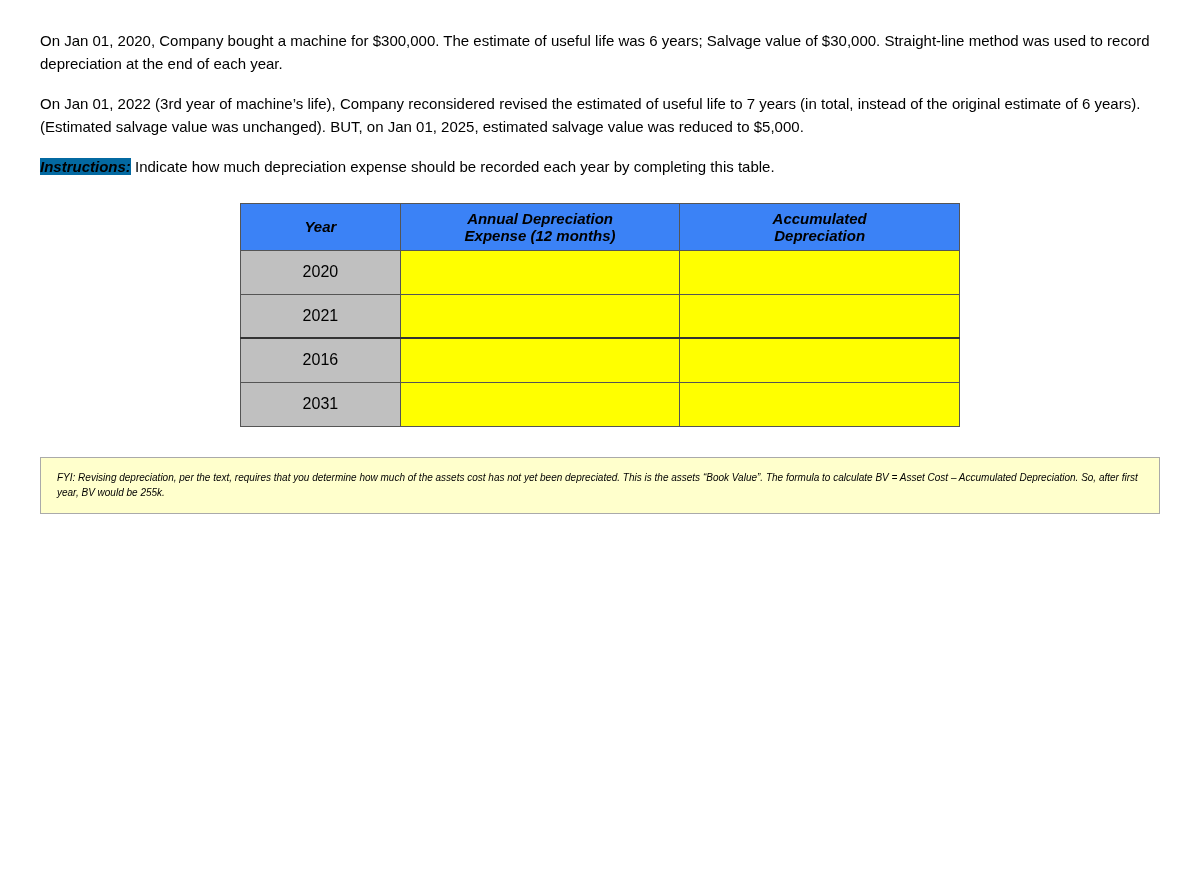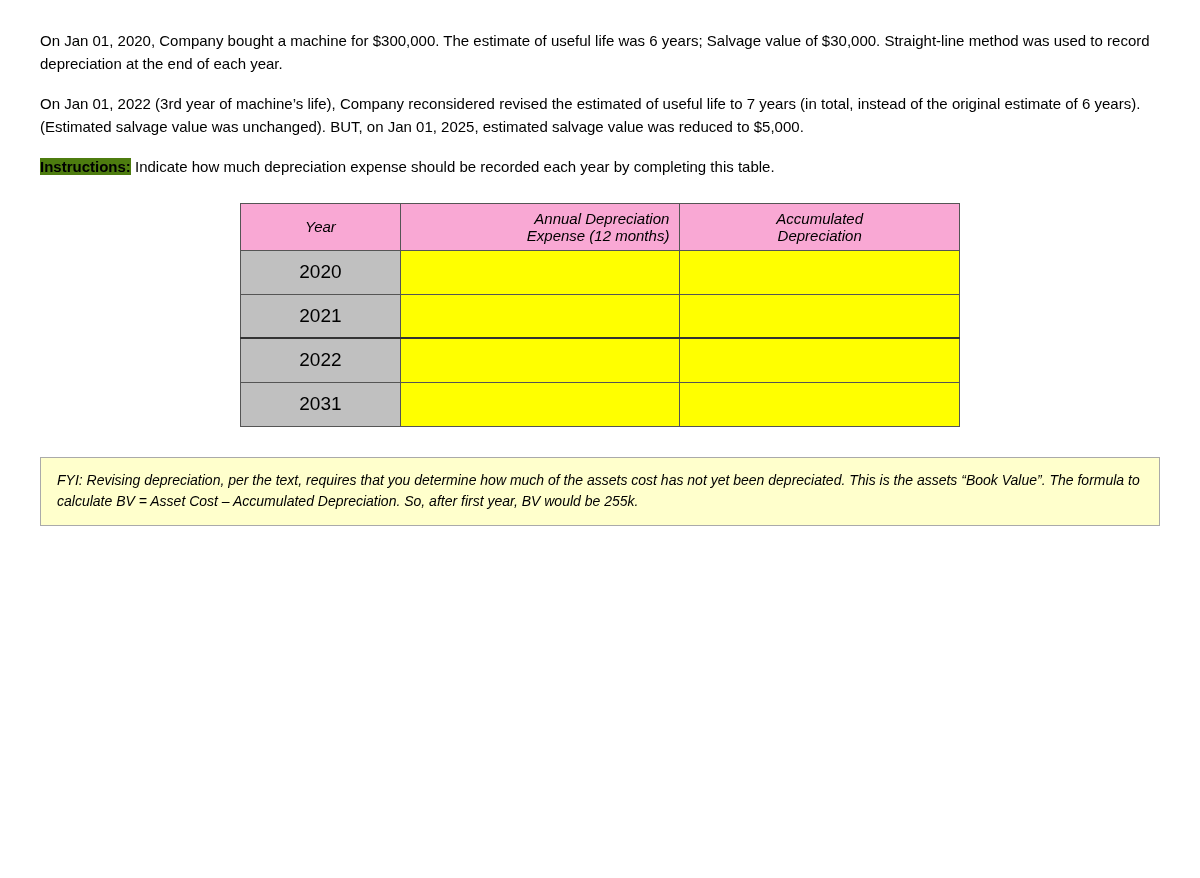--- a/index.html
+++ b/index.html
@@ -15,66 +15,67 @@
       padding: 30px 40px;
       width: 1200px;
       min-height: 878px;
     }
     .paragraph {
       margin-bottom: 18px;
       line-height: 1.5;
     }
     .instructions-label {
       font-weight: bold;
-      background-color: #4d7c0f;
+      background-color: #0369a1;
+      font-style: italic;
     }
     .table-container {
       margin: 24px auto;
       width: 720px;
       border-collapse: collapse;
     }
     table {
       border-collapse: collapse;
       width: 100%;
     }
     th, td {
       border: 1px solid #555;
       padding: 0;
       text-align: center;
     }
     thead th {
-      background-color: #f9a8d4;
-      font-weight: normal;
+      background-color: #3b82f6;
+      font-weight: bold;
       font-style: italic;
       padding: 6px 10px;
       font-size: 15px;
     }
     tbody td {
       height: 44px;
       background-color: #fff;
     }
     tbody td.year-col {
       background-color: #c0c0c0;
-      font-size: 19px;
+      font-size: 16px;
       padding: 0 10px;
     }
     tbody td.yellow-col {
       background-color: #ffff00;
     }
     .separator-row td {
       border-top: 2px solid #333;
     }
     .fyi-box {
       margin-top: 30px;
       border: 1px solid #aaa;
       background-color: #ffffcc;
       padding: 12px 16px;
       font-style: italic;
       line-height: 1.55;
-      font-size: 14px;
+      font-size: 10px;
     }
   </style>
 </head>
 <body>
 
 <div class="paragraph">
   <span>On Jan 01,  2020, Company bought a machine for $300,000.  The estimate of useful life was 6 years;  Salvage value of $30,000.   Straight-line method was used to record depreciation at the end of each year.</span>
 </div>
 
 <div class="paragraph">
@@ -83,41 +84,41 @@
 
 <div class="paragraph">
   <span class="instructions-label">Instructions:</span><span>  Indicate how much depreciation expense should be recorded each year by completing this table.</span>
 </div>
 
 <div class="table-container">
   <table>
     <thead>
       <tr>
         <th style="width:160px;">Year</th>
-        <th style="width:280px;text-align:right;">
+        <th style="width:280px;">
           <em>Annual Depreciation<br>Expense  (12 months)</em>
         </th>
         <th style="width:280px;">
           <em>Accumulated<br>Depreciation</em>
         </th>
       </tr>
     </thead>
     <tbody id="table-body">
     <tr>
           <td class="year-col">2020</td>
           <td class="yellow-col"></td>
           <td class="yellow-col"></td>
         </tr>
         <tr>
           <td class="year-col">2021</td>
           <td class="yellow-col"></td>
           <td class="yellow-col"></td>
         </tr>
         <tr class="separator-row">
-          <td class="year-col">2022</td>
+          <td class="year-col">2016</td>
           <td class="yellow-col"></td>
           <td class="yellow-col"></td>
         </tr>
         <tr>
           <td class="year-col">2031</td>
           <td class="yellow-col"></td>
           <td class="yellow-col"></td>
         </tr>
       </tbody>
   </table>

